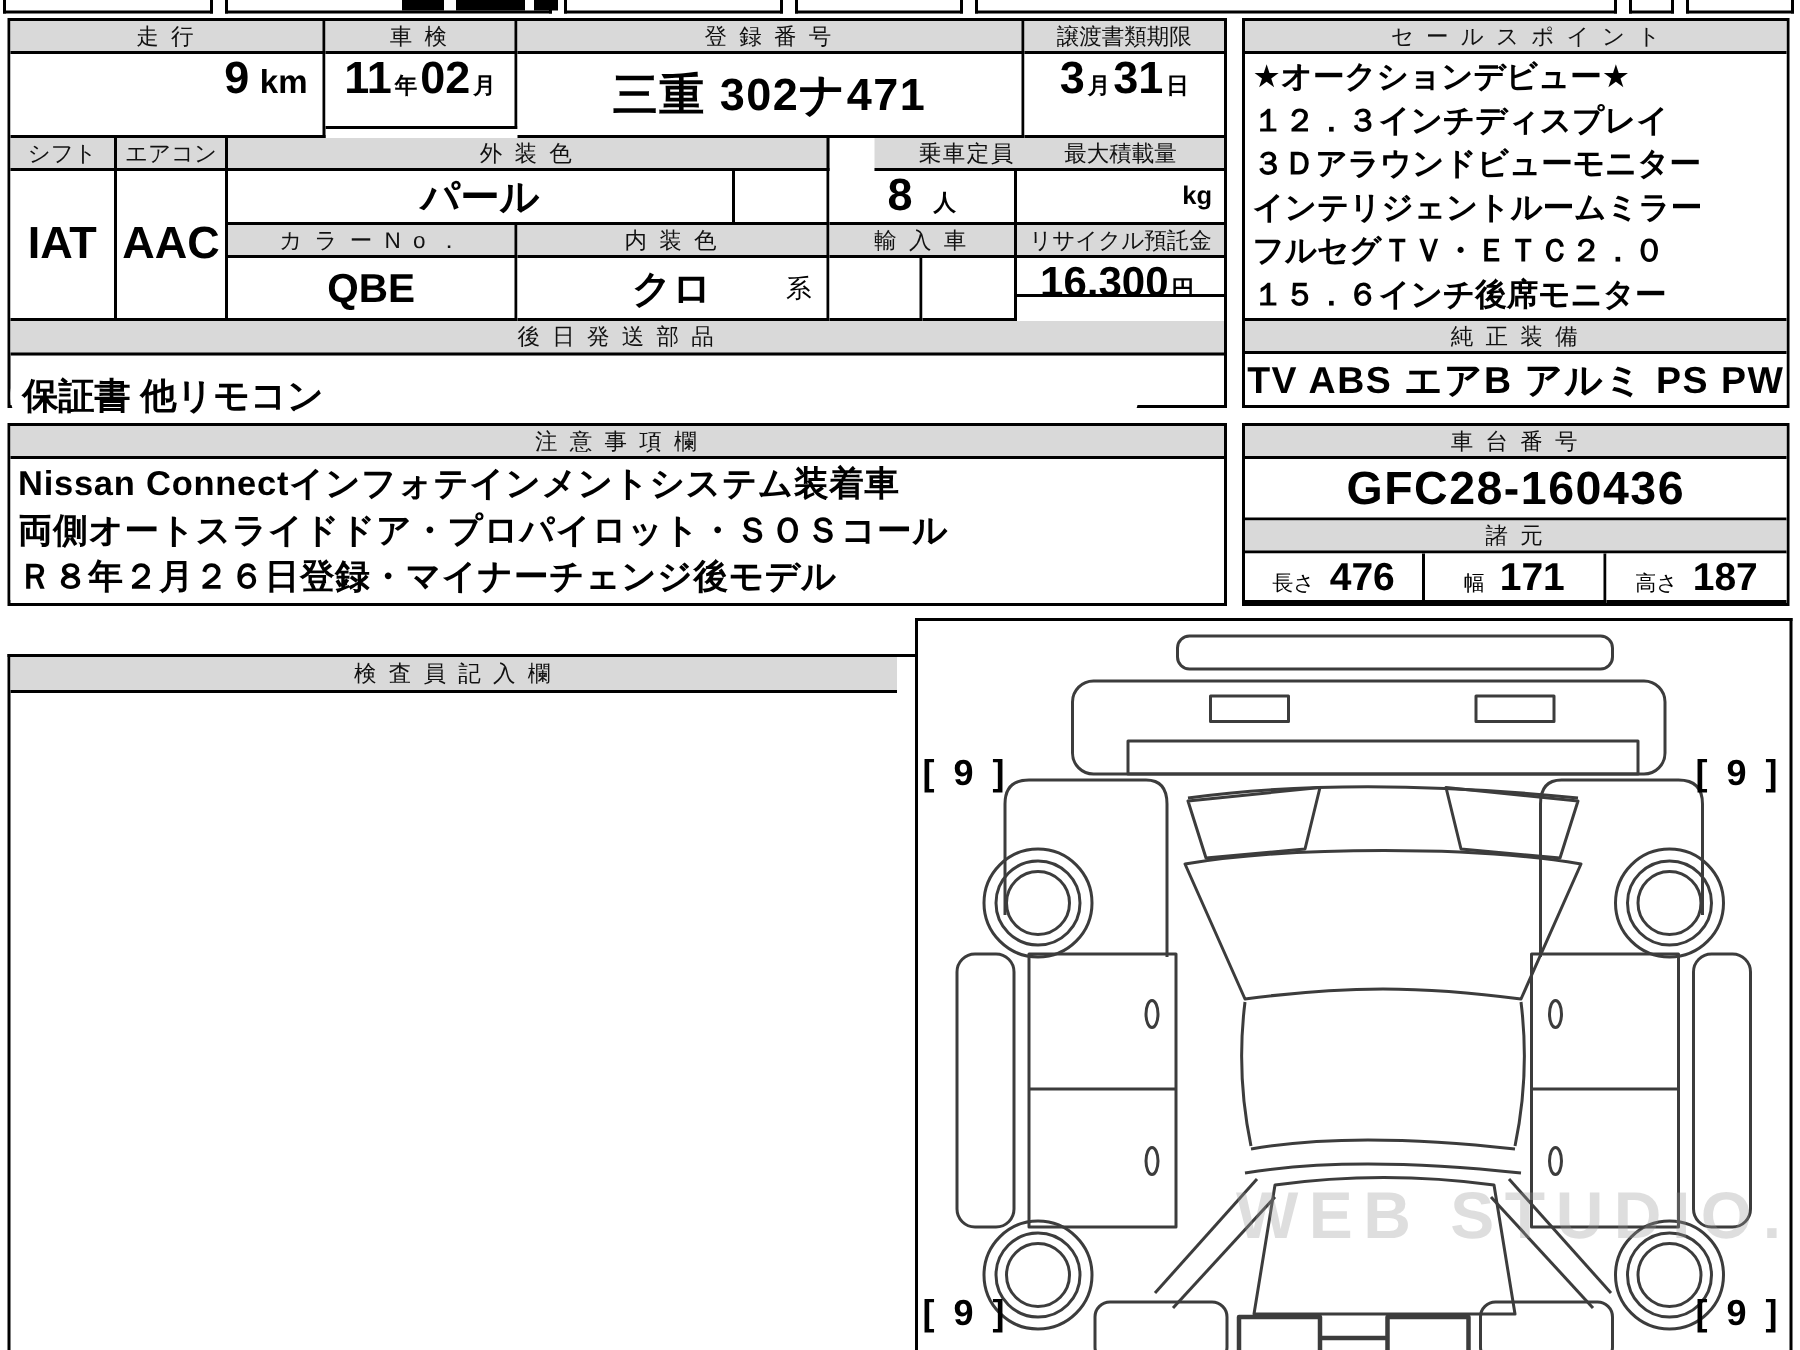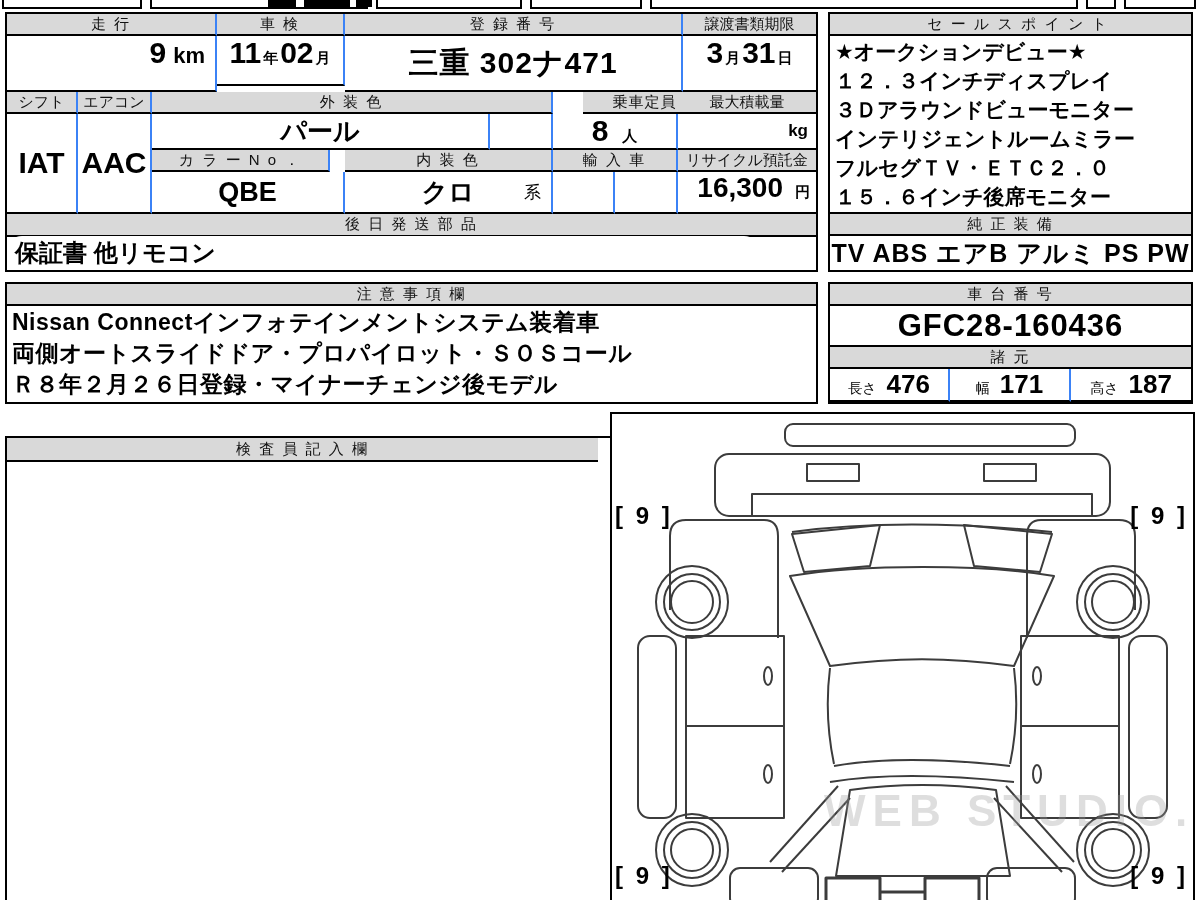--- a/index.html
+++ b/index.html
@@ -1,20 +1,20 @@
 <!DOCTYPE html>
 <html lang="ja"><head>
 <meta charset="utf-8">
 <style>
   html,body{margin:0;padding:0;background:#fff;}
   .page{position:relative;width:1200px;height:900px;background:#ffffff;overflow:hidden;
         font-family:"Liberation Sans","DejaVu Sans",sans-serif;color:#000;}
   .blk{position:absolute;box-sizing:border-box;border:2px solid #000;background:#fff;}
   .c{position:absolute;box-sizing:border-box;display:flex;align-items:center;background:#fff;
-     border-right:2px solid #3b82f6;border-bottom:2px solid #000;overflow:hidden;}
+     border-right:2px solid #000000;border-bottom:2px solid #000;overflow:hidden;}
   .hdr{background:#d9d9d9;justify-content:center;font-size:15px;letter-spacing:2px;color:#111;}
   .nbr{border-right:none;}
   .nbb{border-bottom:none;}
   .base{align-items:baseline;}
   .ctr{justify-content:center;}
   .endj{justify-content:flex-end;}
   .big{font-weight:bold;font-size:30px;}
   .mid{font-weight:bold;font-size:26px;}
   .unit{font-weight:bold;font-size:15px;}
   .seg{position:absolute;box-sizing:border-box;border-left:2px solid #000;border-right:2px solid #000;
@@ -111,21 +111,21 @@
       </div>
     <div class="c" style="left:483px;top:100px;width:63px;height:36px;"></div>
     <div class="c ctr base" style="left:546px;top:100px;width:125px;height:36px;gap:14px;">
       <span class="big">8</span>
       <span class="unit">人</span>
     </div>
     <div class="c endj nbr" style="left:671px;top:100px;width:138px;height:36px;padding-right:8px;">
       <span style="font-weight:bold;font-size:17px;">kg</span>
     </div>
 
-    <div class="c hdr" style="left:145px;top:136px;width:178px;height:22px;">
+    <div class="c hdr" style="left:145px;top:136px;width:193px;height:22px;">
         <span>カ ラ ー N o ．</span>
       </div>
     <div class="c hdr" style="left:338px;top:136px;width:208px;height:22px;">
         <span>内 装 色</span>
       </div>
     <div class="c hdr" style="left:546px;top:136px;width:125px;height:22px;">
         <span>輸 入 車</span>
       </div>
     <div class="c hdr nbr" style="left:671px;top:136px;width:138px;height:22px;letter-spacing:0;">
         <span>リサイクル預託金</span>
@@ -133,29 +133,29 @@
 
     <div class="c ctr" style="left:145px;top:158px;width:193px;height:42px;">
         <span class="mid" style="font-size:27px;">QBE</span>
       </div>
     <div class="c ctr" style="left:338px;top:158px;width:208px;height:42px;">
       <span class="mid">クロ</span>
       <span style="position:absolute;right:10px;font-size:17px;">系</span>
     </div>
     <div class="c" style="left:546px;top:158px;width:62px;height:42px;"></div>
     <div class="c" style="left:608px;top:158px;width:63px;height:42px;"></div>
-    <div class="c endj base nbr" style="left:671px;top:158px;width:138px;height:42px;padding-right:6px;gap:12px;">
+    <div class="c endj base nbr" style="left:671px;top:158px;width:138px;height:26px;padding-right:20px;gap:2px;">
       <span style="font-weight:bold;font-size:28px;">16,300</span>
       <span class="unit">円</span>
     </div>
 
     <div class="c hdr nbr" style="left:0;top:200px;width:809px;height:23px;">
         <span>後 日 発 送 部 品</span>
       </div>
-    <div class="c nbr nbb" style="left:0;top:222px;width:752px;height:34px;padding-left:8px;border-radius:15px;">
+    <div class="c nbr nbb" style="left:0;top:233px;width:752px;height:34px;padding-left:8px;border-radius:15px;">
       <span style="font-weight:bold;font-size:24px;">保証書 他リモコン</span>
     </div>
   </div>
 
   <div class="blk" style="left:828px;top:12px;width:365px;height:260px;">
     <div class="c hdr nbr" style="left:0;top:0;width:361px;height:22px;padding-left:15px;">
         <span>セ ー ル ス ポ イ ン ト</span>
       </div>
     <div class="c nbr" style="left:0;top:22px;width:361px;height:178px;padding-left:5px;">
       <div class="lines" style="font-size:21px;line-height:29px;">

